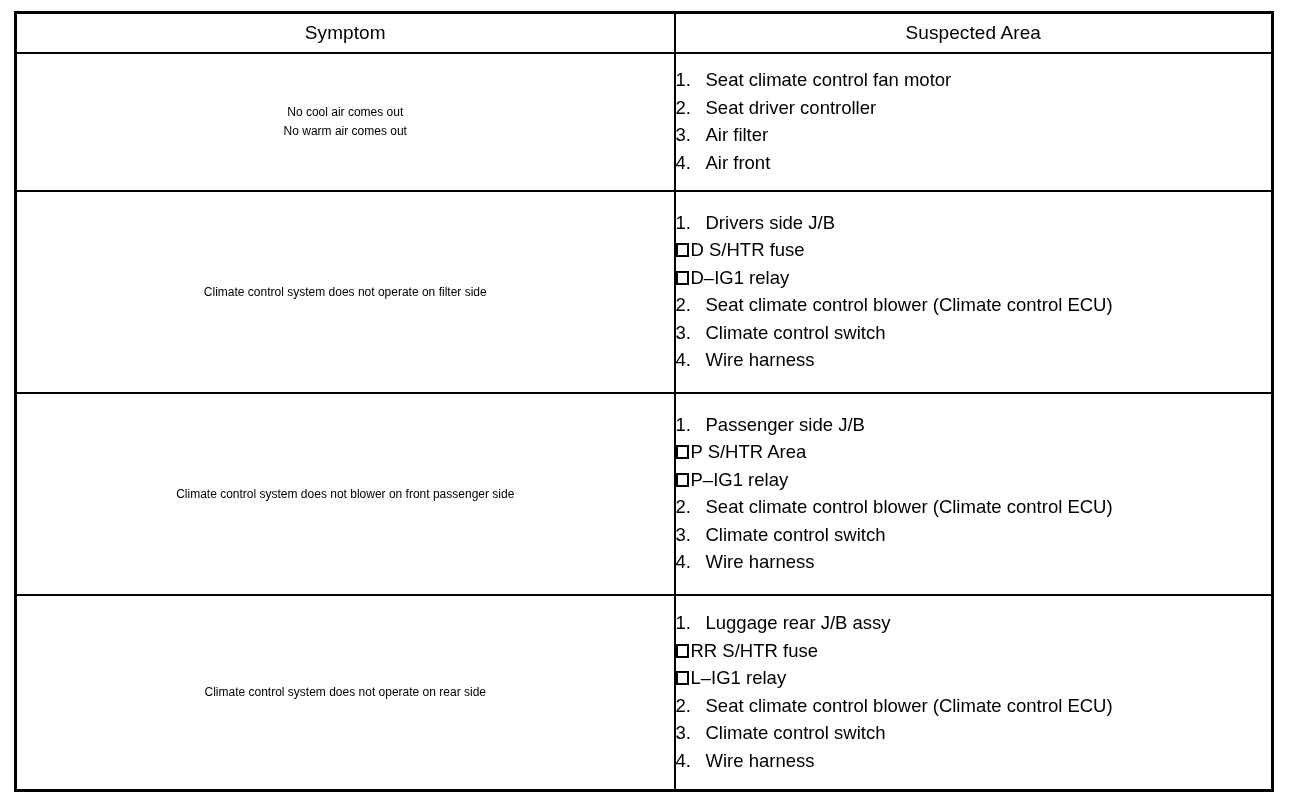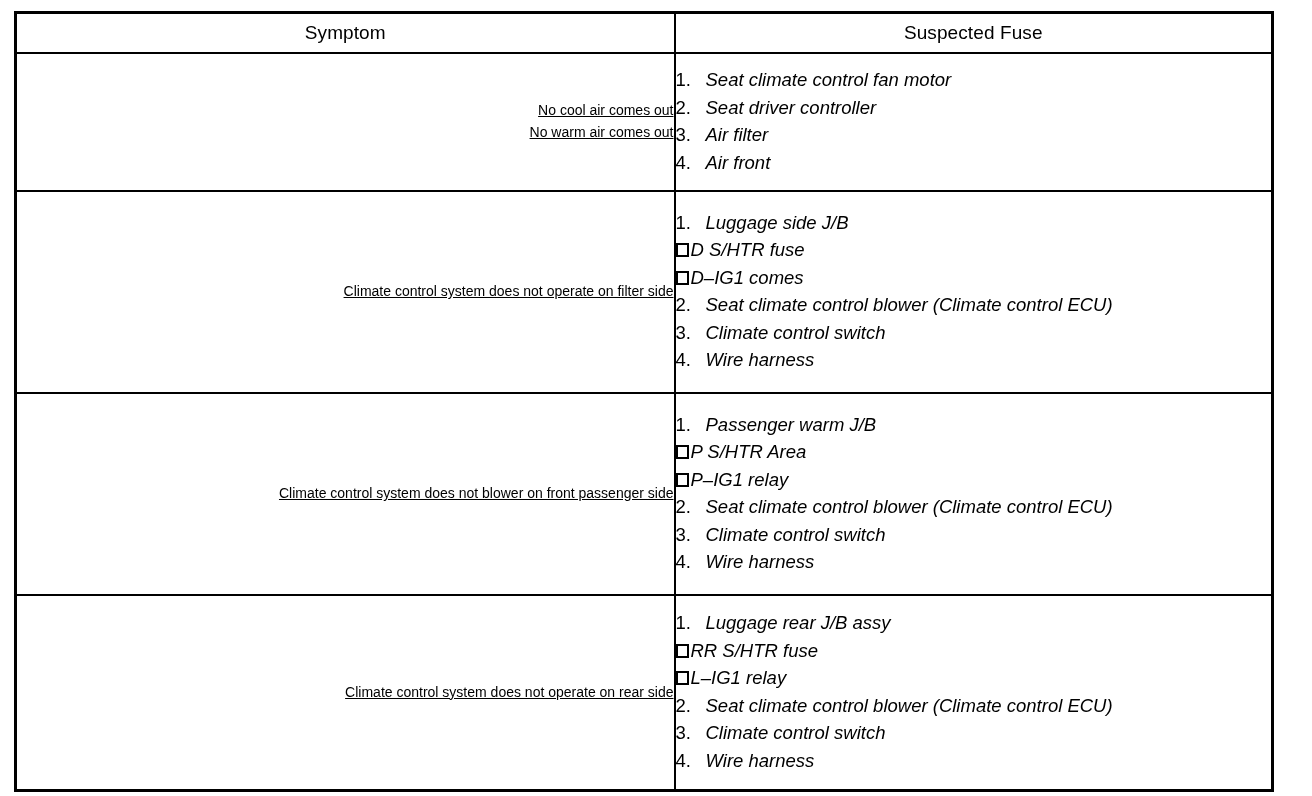--- a/index.html
+++ b/index.html
@@ -52,24 +52,23 @@
 
   .head-cell {
     height: 38px;
     text-align: center;
     font-size: 19px;
     letter-spacing: 0.1px;
   }
 
   .symptom-cell {
     padding: 6px 14px 6px 16px;
-    font-size: 14px;
+    font-size: 12px;
     line-height: 1.55;
-    text-align: right;
-    text-decoration: underline;
+    text-align: center;
   }
 
   .symptom-line {
     display: block;
     white-space: nowrap;
   }
 
   .area-cell {
     padding: 9px 10px 9px 12px;
     font-size: 18.5px;
@@ -108,21 +107,20 @@
     display: inline-block;
     width: 13px;
     height: 14px;
     border: 2px solid #000000;
     box-sizing: border-box;
     vertical-align: -2px;
   }
 
   .item-text {
     display: inline-block;
-    font-style: italic;
   }
 
   
   .row-h1 td { height: 136px; }
   .row-h2 td { height: 200px; }
   .row-h3 td { height: 200px; }
   .row-h4 td { height: 193px; }
 </style>
 </head>
 <body>
@@ -130,21 +128,21 @@
 <div class="page">
 
   <table class="symptom-table">
     <colgroup>
       <col class="col-symptom">
       <col class="col-area">
     </colgroup>
     <thead>
       <tr>
         <th class="head-cell">Symptom</th>
-        <th class="head-cell">Suspected Fuse</th>
+        <th class="head-cell">Suspected Area</th>
       </tr>
     </thead>
     <tbody>
 
       <tr class="row-h1">
         <td class="symptom-cell">
           <span class="symptom-line">No cool air comes out</span>
           <span class="symptom-line">No warm air comes out</span>
         </td>
         <td class="area-cell">
@@ -170,29 +168,29 @@
       </tr>
 
       <tr class="row-h2">
         <td class="symptom-cell">
           <span class="symptom-line">Climate control system does not operate on filter side</span>
         </td>
         <td class="area-cell">
           <ul class="area-list">
             <li class="area-item">
               <span class="marker-num">1.</span>
-              <span class="item-text">Luggage side J/B</span>
+              <span class="item-text">Drivers side J/B</span>
             </li>
             <li class="area-item">
               <span class="marker-box"><span class="tofu"></span></span>
               <span class="item-text">D S/HTR fuse</span>
             </li>
             <li class="area-item">
               <span class="marker-box"><span class="tofu"></span></span>
-              <span class="item-text">D–IG1 comes</span>
+              <span class="item-text">D–IG1 relay</span>
             </li>
             <li class="area-item">
               <span class="marker-num">2.</span>
               <span class="item-text">Seat climate control blower (Climate control ECU)</span>
             </li>
             <li class="area-item">
               <span class="marker-num">3.</span>
               <span class="item-text">Climate control switch</span>
             </li>
             <li class="area-item">
@@ -204,21 +202,21 @@
       </tr>
 
       <tr class="row-h3">
         <td class="symptom-cell">
           <span class="symptom-line">Climate control system does not blower on front passenger side</span>
         </td>
         <td class="area-cell">
           <ul class="area-list">
             <li class="area-item">
               <span class="marker-num">1.</span>
-              <span class="item-text">Passenger warm J/B</span>
+              <span class="item-text">Passenger side J/B</span>
             </li>
             <li class="area-item">
               <span class="marker-box"><span class="tofu"></span></span>
               <span class="item-text">P S/HTR Area</span>
             </li>
             <li class="area-item">
               <span class="marker-box"><span class="tofu"></span></span>
               <span class="item-text">P–IG1 relay</span>
             </li>
             <li class="area-item">

